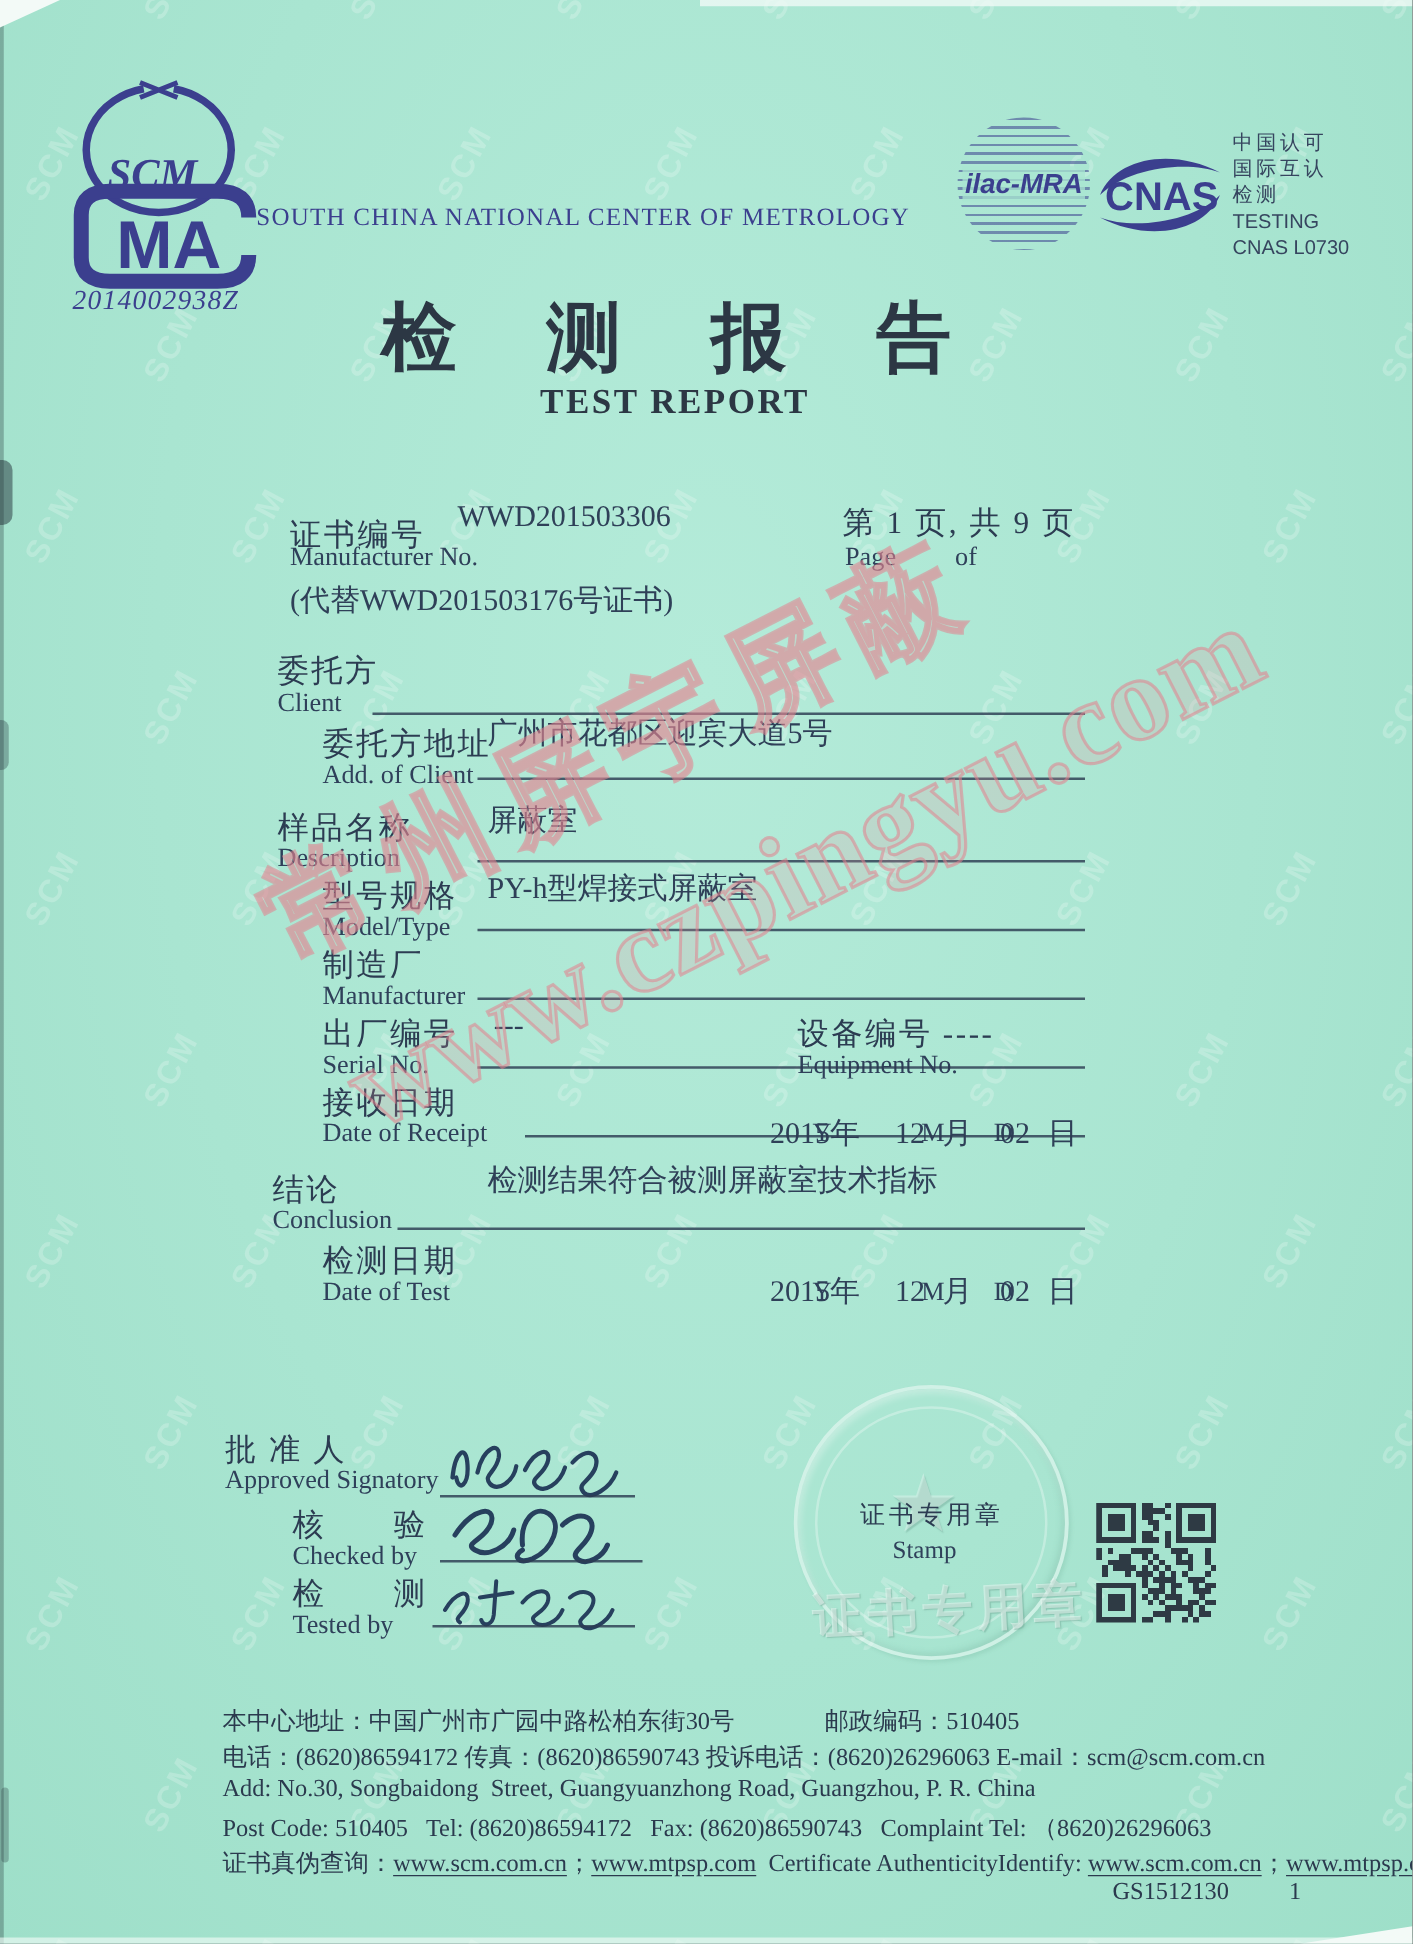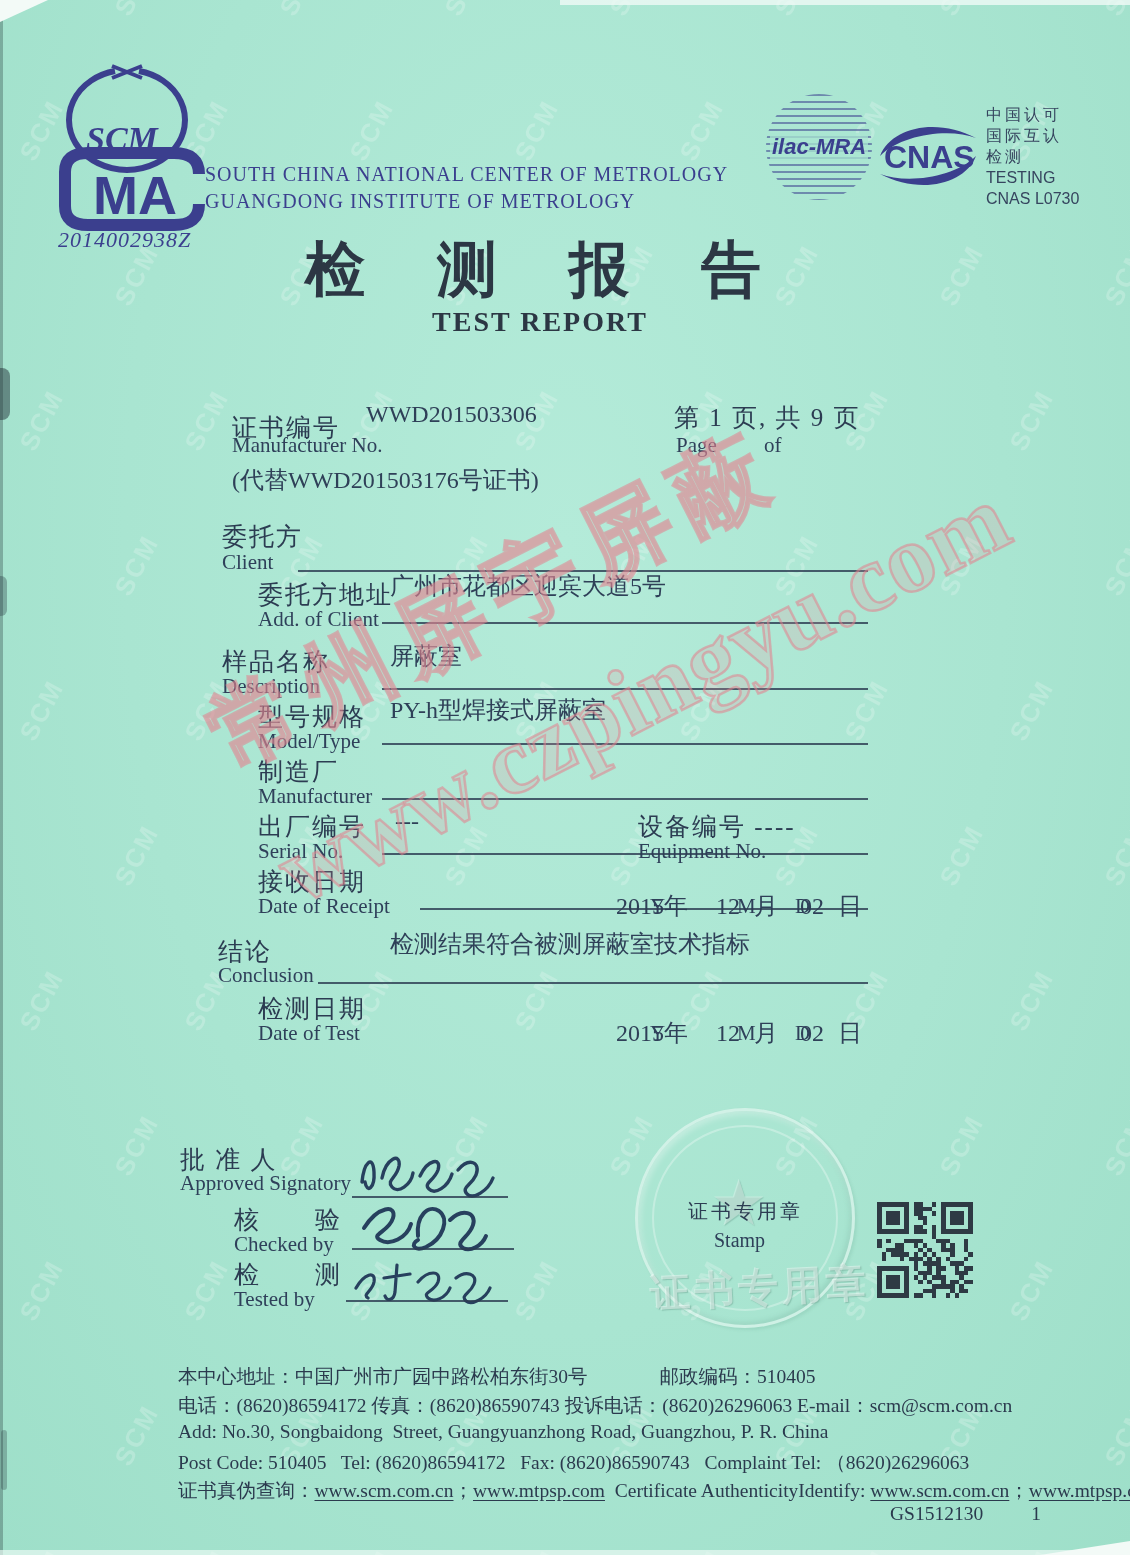--- a/index.html
+++ b/index.html
@@ -204,21 +204,20 @@
 
   <div class="abs z1" style="left:55px;top:144px;width:152px;height:90px;">
     <svg width="152" height="90" viewBox="0 0 152 90">
       <path d="M144,30 Q144,9 119,9 L33,9 Q10,9 10,28 L10,62 Q10,81 33,81 L119,81 Q144,81 144,60" fill="none" stroke="#3b3f8e" stroke-width="12"></path>
       <text x="38" y="70" font-size="54" font-weight="bold" font-family="Liberation Sans, sans-serif" fill="#3b3f8e">MA</text>
     </svg>
   </div>
   <div class="cma-num z1">2014002938Z</div>
 
   <div class="org-en z1" style="top:163px;">SOUTH CHINA NATIONAL CENTER OF METROLOGY</div>
-  <div class="org-en z1" style="top:190px;">GUANGDONG INSTITUTE OF METROLOGY</div>
 
   <div class="ilac z1">
     <span>ilac-MRA</span>
   </div>
 
   <div class="abs z1" style="left:876px;top:118px;width:104px;height:76px;">
     <svg width="104" height="76" viewBox="0 0 104 76">
       <path d="M4,38 C16,8 62,0 100,20 C74,10 26,16 4,38 Z" fill="#3b3f8e"></path>
       <path d="M100,38 C88,68 42,76 4,56 C30,66 78,60 100,38 Z" fill="#3b3f8e"></path>
       <text x="8" y="50" font-size="32" font-weight="bold" font-family="Liberation Sans, sans-serif" fill="#3b3f8e">CNAS</text>

